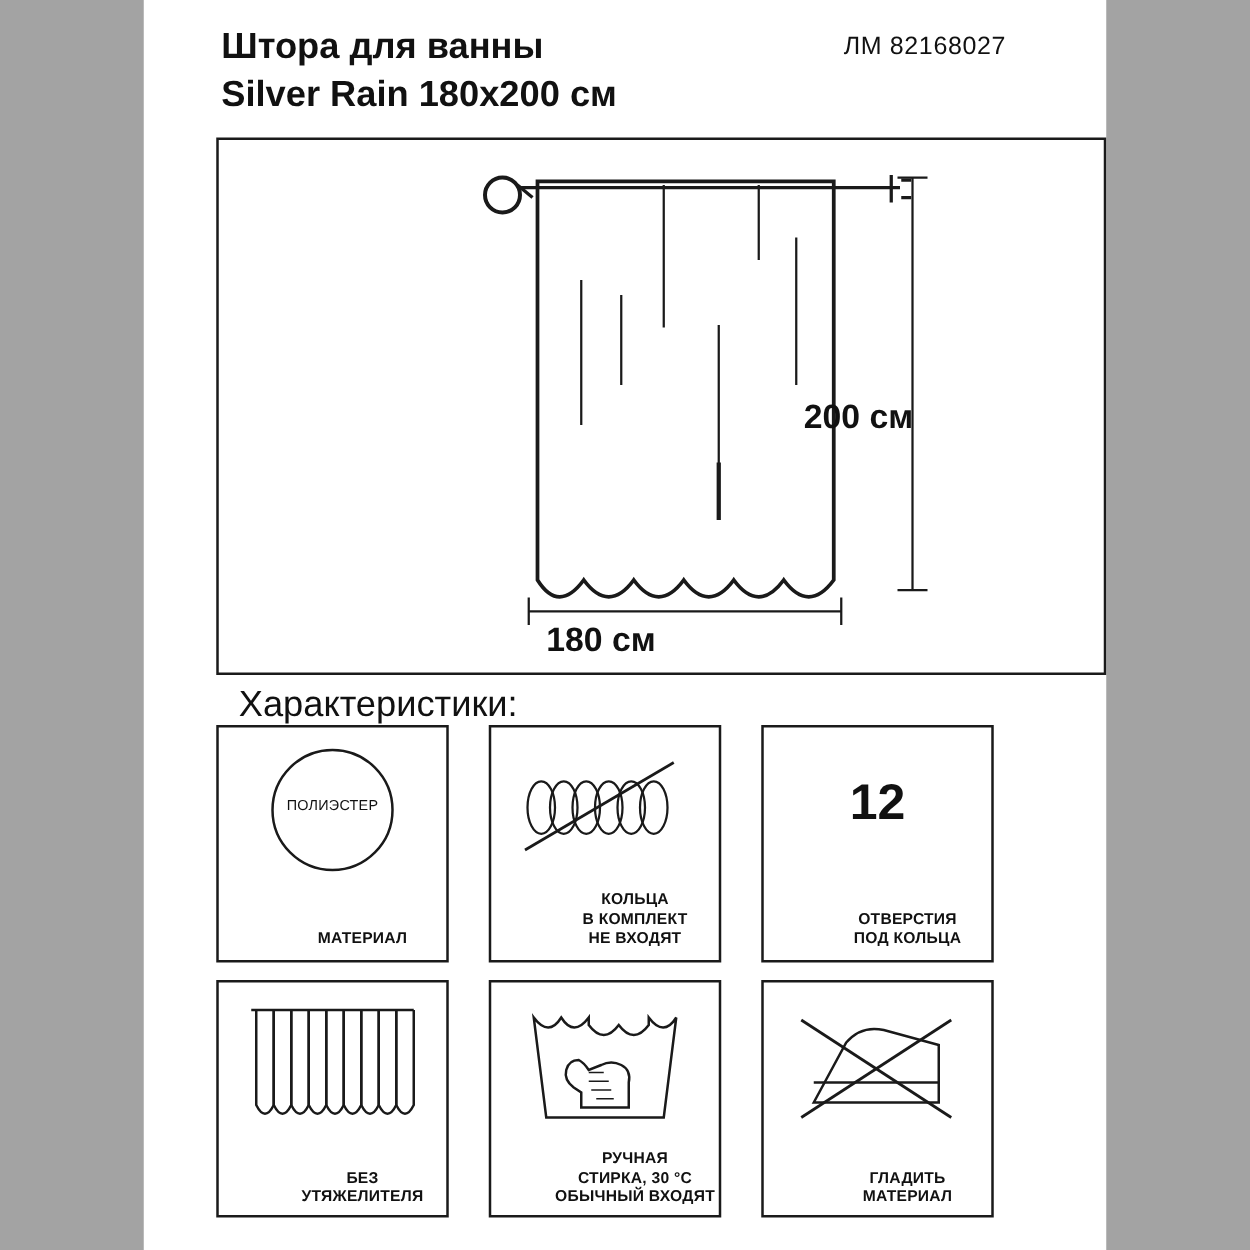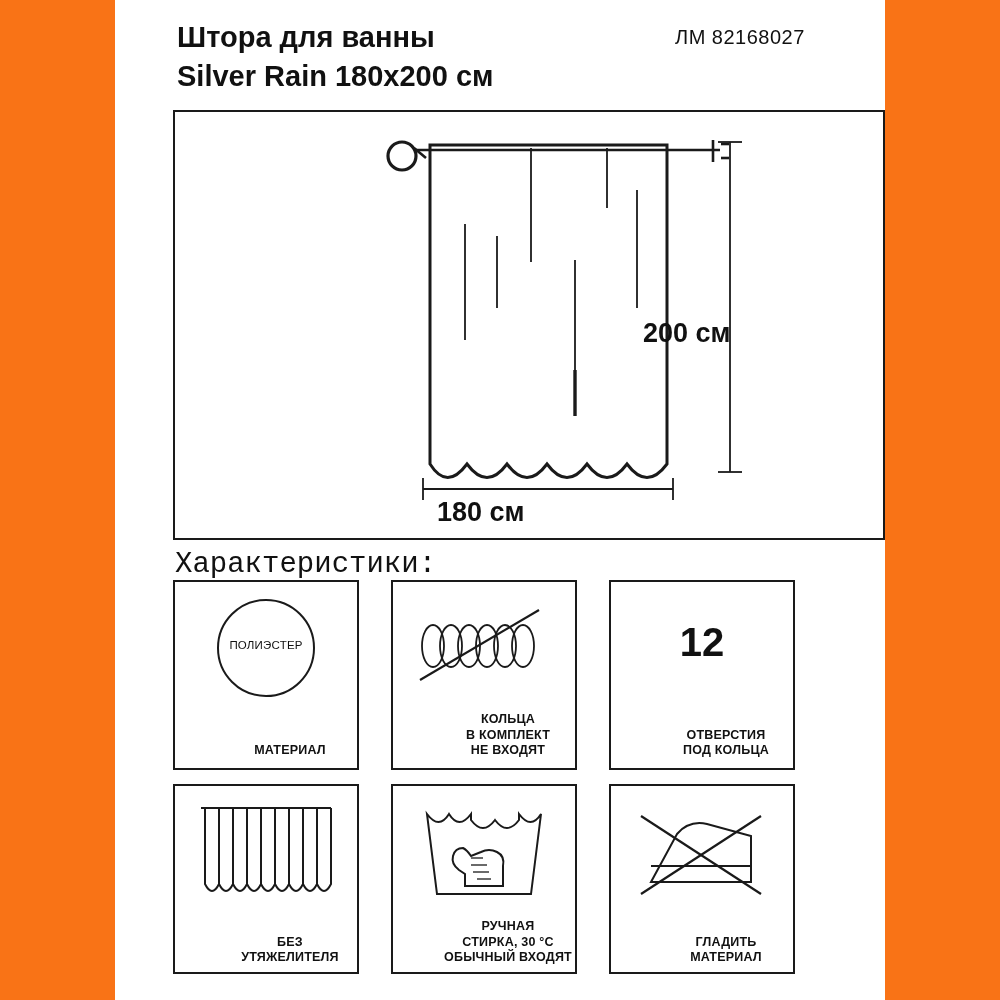--- a/index.html
+++ b/index.html
@@ -11,21 +11,21 @@
     width: 1000px;
     height: 1000px;
     font-family: "Liberation Sans", sans-serif;
     overflow: hidden;
   }
   .page {
     position: absolute;
     left: 0; top: 0;
     width: 1000px;
     height: 1000px;
-    background: #f97316;
+    background: #a3a3a3;
   }
   .sheet {
     position: absolute;
     left: 115px;
     top: 0;
     width: 770px;
     height: 1000px;
     background: #fff;
   }
   
@@ -74,25 +74,24 @@
     left: 322px;
     top: 497px;
     font-size: 27px;
     font-weight: bold;
     color: #111;
     text-align: center;
   }
   
   .char-title {
     position: absolute;
-    left: 60px;
+    left: 76px;
     top: 548px;
     font-size: 29px;
     color: #111;
-    font-family: Liberation Mono, monospace;
   }
   .grid {
     position: absolute;
     left: 58px;
     top: 580px;
     width: 712px;
     display: grid;
     grid-template-columns: 186px 186px 186px;
     grid-column-gap: 32px;
     grid-row-gap: 14px;

